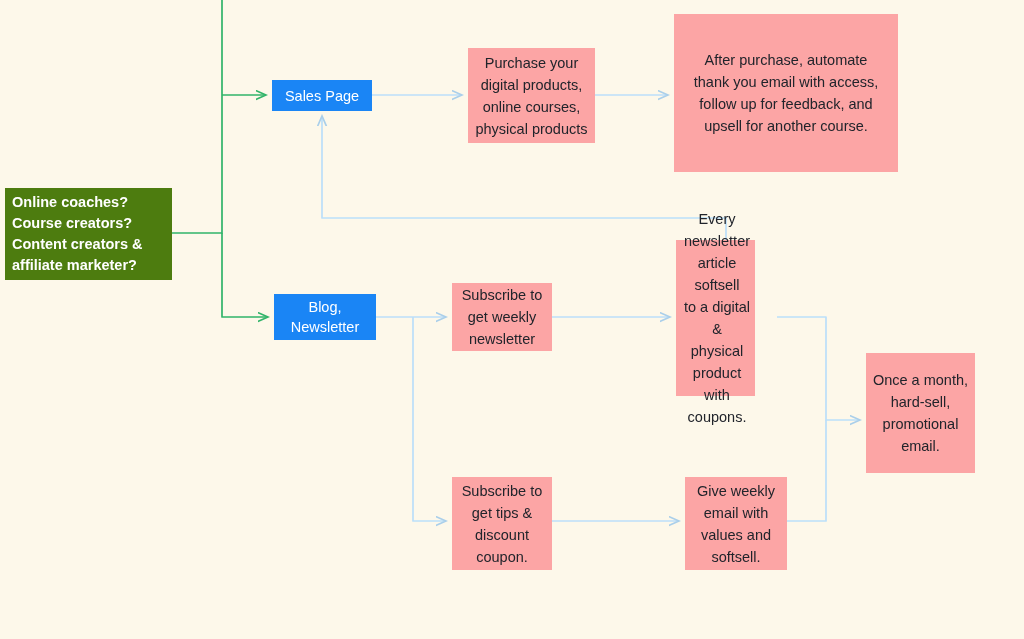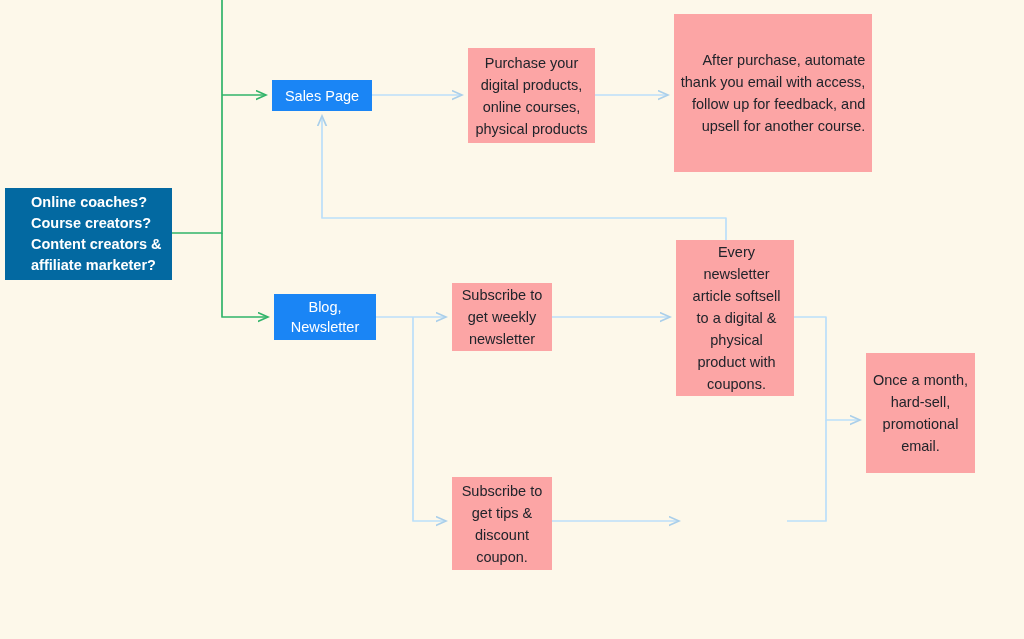--- a/index.html
+++ b/index.html
@@ -31,28 +31,28 @@
   .node {
     position: absolute;
     box-sizing: border-box;
     display: flex;
     align-items: center;
     justify-content: center;
     text-align: center;
     padding: 4px 6px;
   }
   .node-green {
-    background: #0369a1;
+    background: #4d7c0f;
     color: #FFFFFF;
     font-weight: bold;
     font-size: 14.5px;
     line-height: 21px;
     justify-content: flex-end;
     text-align: left;
-    padding-left: 26px;
+    padding-left: 7px;
   }
   .node-green .txt {
     width: 100%;
     white-space: pre-line;
   }
   .node-blue {
     background: #1A85F5;
     color: #FFFFFF;
     font-size: 14.5px;
     line-height: 20px;
@@ -129,50 +129,56 @@
     <span class="txt">Sales Page</span>
   </div>
 
   <div class="node node-lightblue" style="left:468px; top:48px; width:127px; height:95px;">
     <span class="txt">Purchase your
 digital products,
 online courses,
 physical products</span>
   </div>
 
-  <div class="node node-lightblue" style="left:674px; top:14px; width:198px; height:158px;text-align:right;">
+  <div class="node node-lightblue" style="left:674px; top:14px; width:224px; height:158px;">
     <span class="txt">After purchase, automate
 thank you email with access,
 follow up for feedback, and
 upsell for another course.</span>
   </div>
 
   <div class="node node-lightblue" style="left:452px; top:283px; width:100px; height:68px;">
     <span class="txt">Subscribe to
 get weekly
 newsletter</span>
   </div>
 
-  <div class="node node-lightblue" style="left:676px; top:240px; width:118px; height:156px;padding-left:9px;">
+  <div class="node node-lightblue" style="left:676px; top:240px; width:79px; height:156px;padding-left:9px;">
     <span class="txt">Every
 newsletter
 article softsell
 to a digital &amp;
 physical
 product with
 coupons.</span>
   </div>
 
   <div class="node node-lightblue" style="left:452px; top:477px; width:100px; height:93px;">
     <span class="txt">Subscribe to
 get tips &amp;
 discount
 coupon.</span>
   </div>
 
+  <div class="node node-lightblue" style="left:685px; top:477px; width:102px; height:93px;">
+    <span class="txt">Give weekly
+email with
+values and
+softsell.</span>
+  </div>
 
   <div class="node node-lightblue" style="left:866px; top:353px; width:109px; height:120px;">
     <span class="txt">Once a month,
 hard-sell,
 promotional
 email.</span>
   </div>
 
 </div>
 

